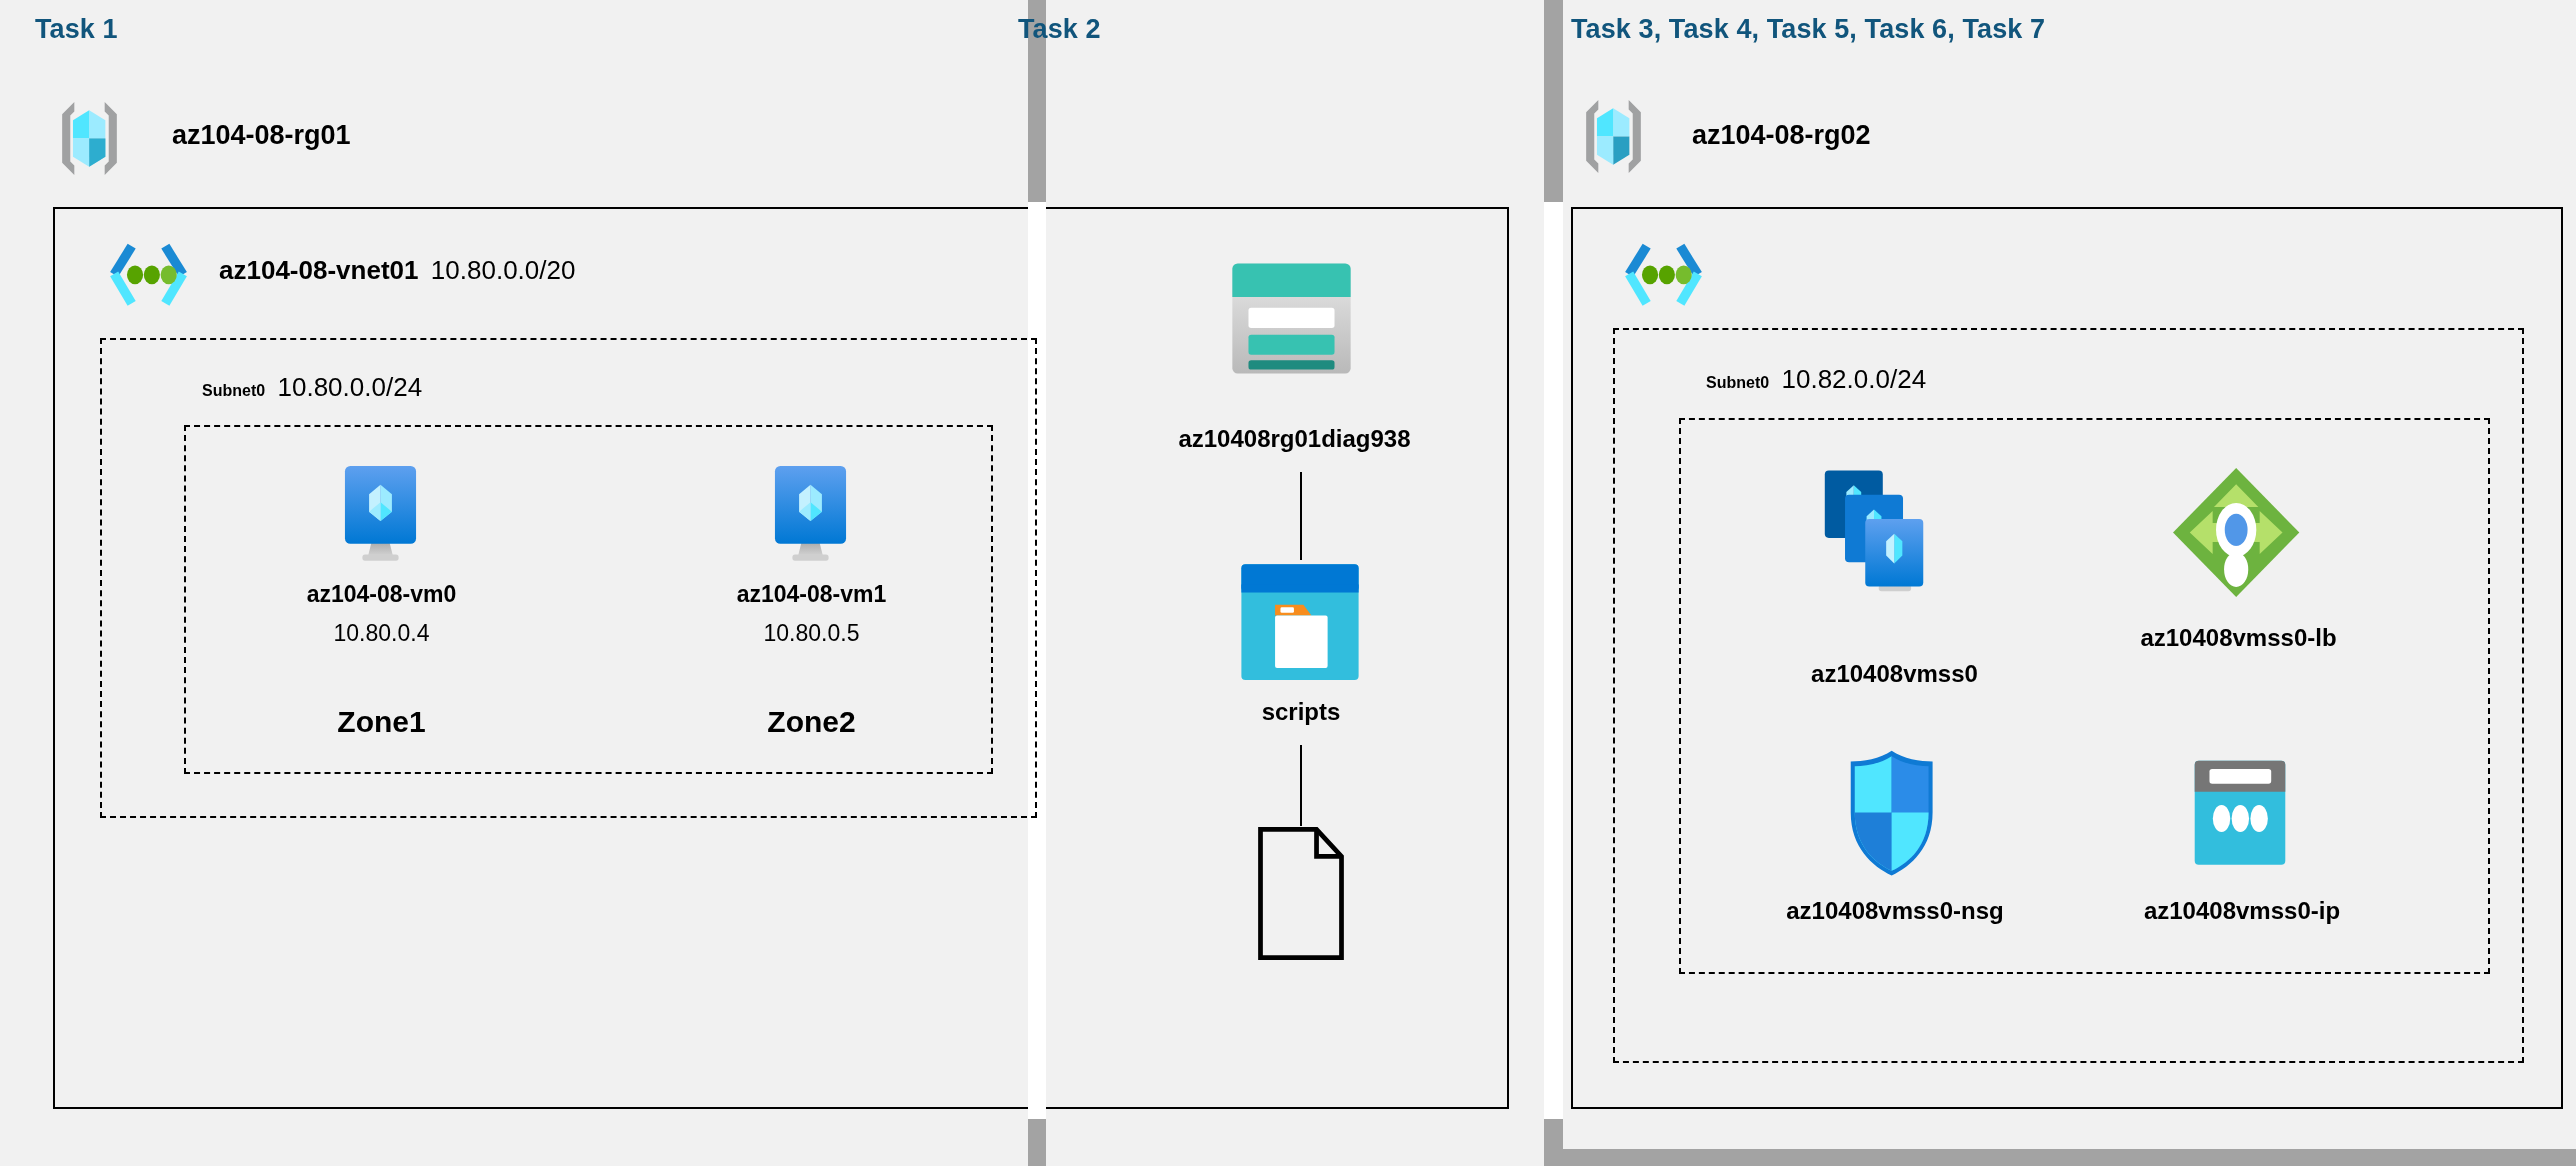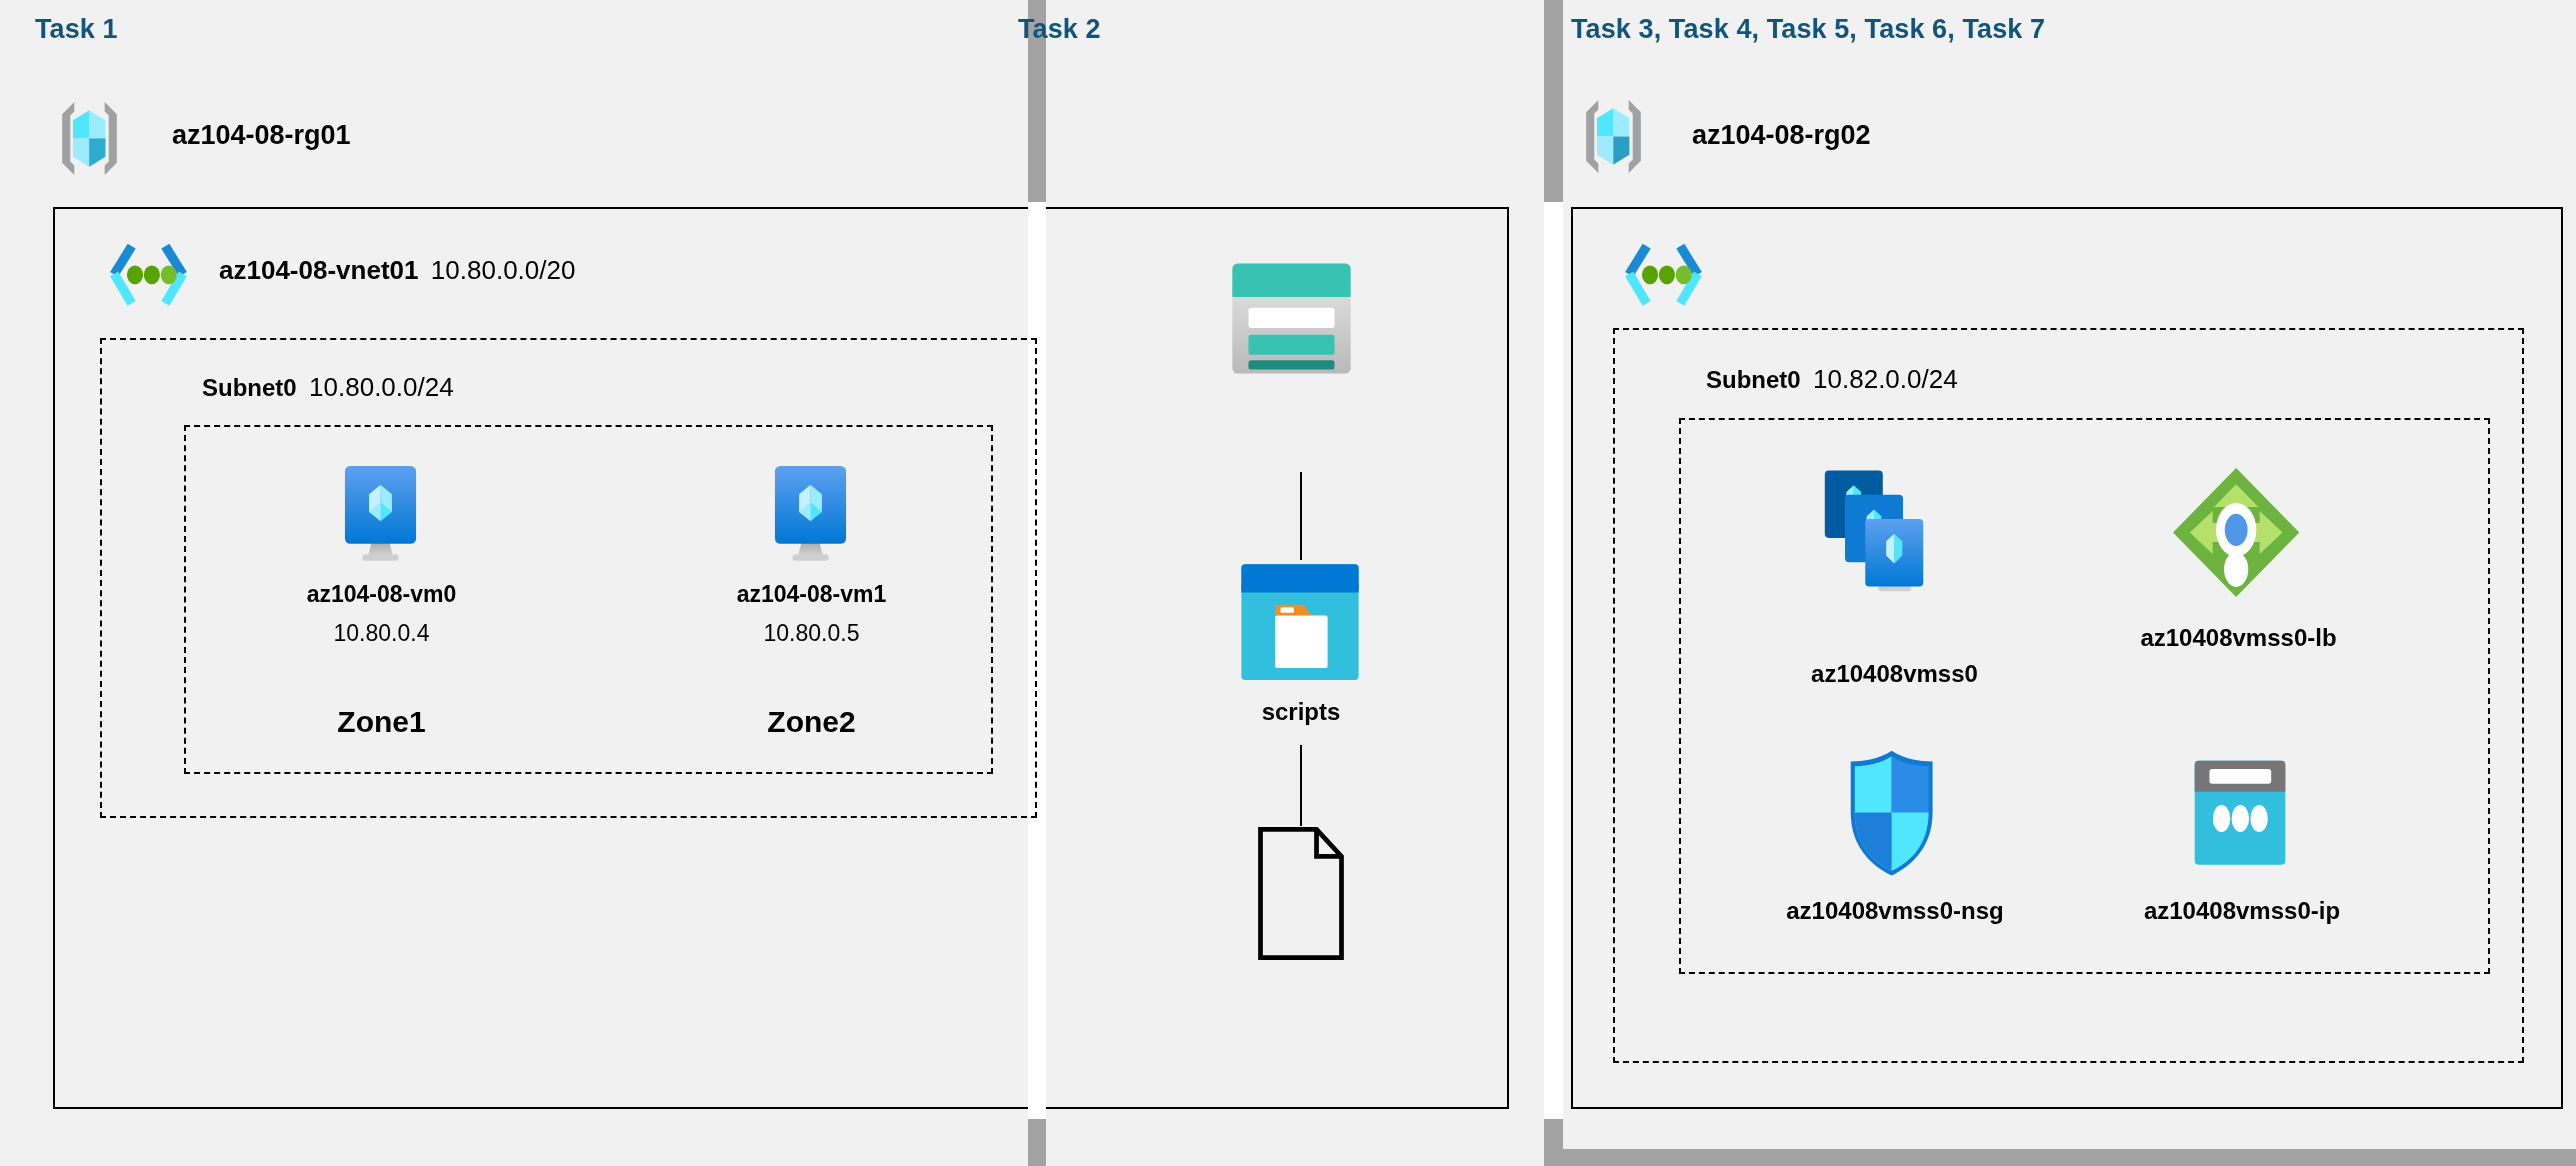--- a/index.html
+++ b/index.html
@@ -24,21 +24,21 @@
   .solid-box{position:absolute;border:2.7px solid #000000;box-sizing:border-box;background:transparent;}
   
   .dashed-box{position:absolute;box-sizing:border-box;background:transparent;
     border:2.7px dashed #000000;}
 
   
   .lbl{position:absolute;white-space:nowrap;color:#000;}
   .rg-name{font-size:27px;font-weight:bold;}
   .vnet-name{font-size:26px;font-weight:bold;margin-top:12px;}
   .cidr{font-size:26px;font-weight:normal;}
-  .subnet-name{font-size:24px;font-weight:bold;}
+  .subnet-name{font-size:16px;font-weight:bold;}
   .node-label{position:absolute;text-align:center;font-size:23px;font-weight:bold;color:#000;white-space:nowrap;}
   .node-sub{position:absolute;text-align:center;font-size:23px;font-weight:normal;color:#000;white-space:nowrap;}
   .node-zone{position:absolute;text-align:center;font-size:30px;font-weight:bold;color:#000;white-space:nowrap;}
 
   
   .icon{position:absolute;}
   .connector{position:absolute;background:#000;width:2px;}
 
   svg{display:block;overflow:visible;}
 </style>
@@ -155,20 +155,21 @@
             <stop offset="1" stop-color="#b9b9b9"></stop>
         </linearGradient>
       </defs>
       <rect x="12" y="8" width="176" height="164" rx="8" fill="url(#stbg)"></rect>
       <path d="M12 16 a8 8 0 0 1 8-8 h160 a8 8 0 0 1 8 8 v42 H12 Z" fill="#37c2b1"></path>
       <rect x="36" y="74" width="128" height="30" rx="4" fill="#ffffff"></rect>
       <rect x="36" y="114" width="128" height="30" rx="4" fill="#37c2b1"></rect>
       <rect x="36" y="152" width="128" height="14" rx="4" fill="#1f8b7f"></rect>
     </svg>
   </div>
+  <div class="node-label" style="left:1072px;top:425px;width:445px;font-size:24px;">az10408rg01diag938</div>
 
   <div class="connector" style="left:1300px;top:472px;height:88px;"></div>
 
   <div class="icon" style="left:1236px;top:560px;width:128px;height:125px;">
     <svg viewBox="0 0 190 185" width="128" height="125">
       <rect x="8" y="6" width="174" height="172" rx="6" fill="#32bedd"></rect>
       <rect x="8" y="6" width="174" height="40" rx="6" fill="#0078d4"></rect>
       <rect x="8" y="36" width="174" height="12" fill="#0078d4"></rect>
       <path d="M58 66 h42 l12 16 h-54 Z" fill="#f78d1e"></path>
       <rect x="66" y="70" width="20" height="8" rx="2" fill="#ffffff"></rect>

